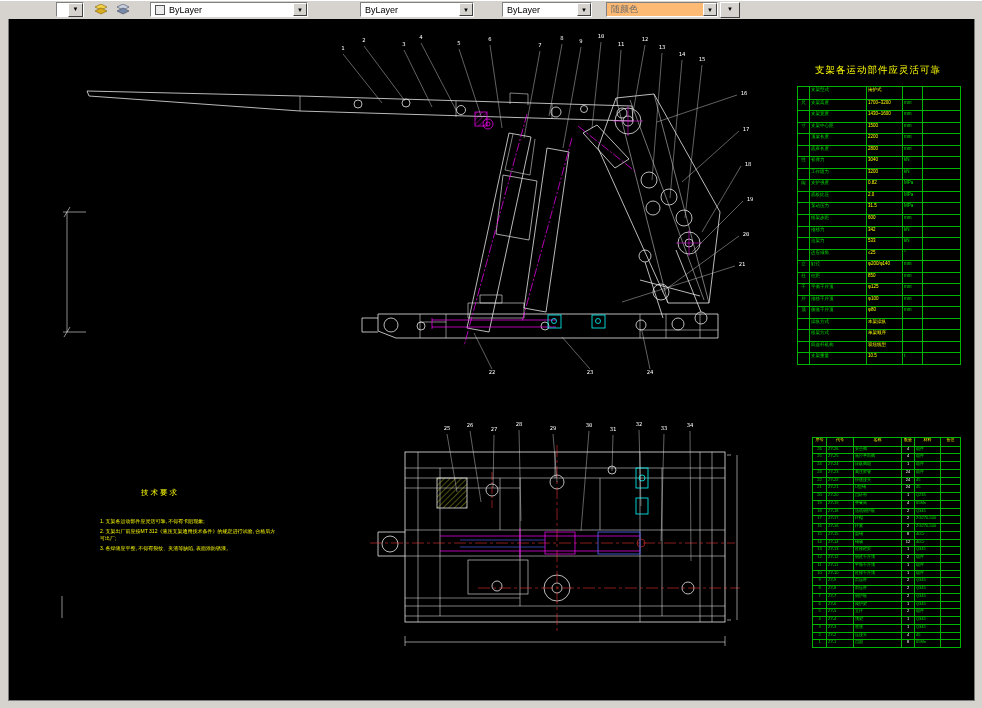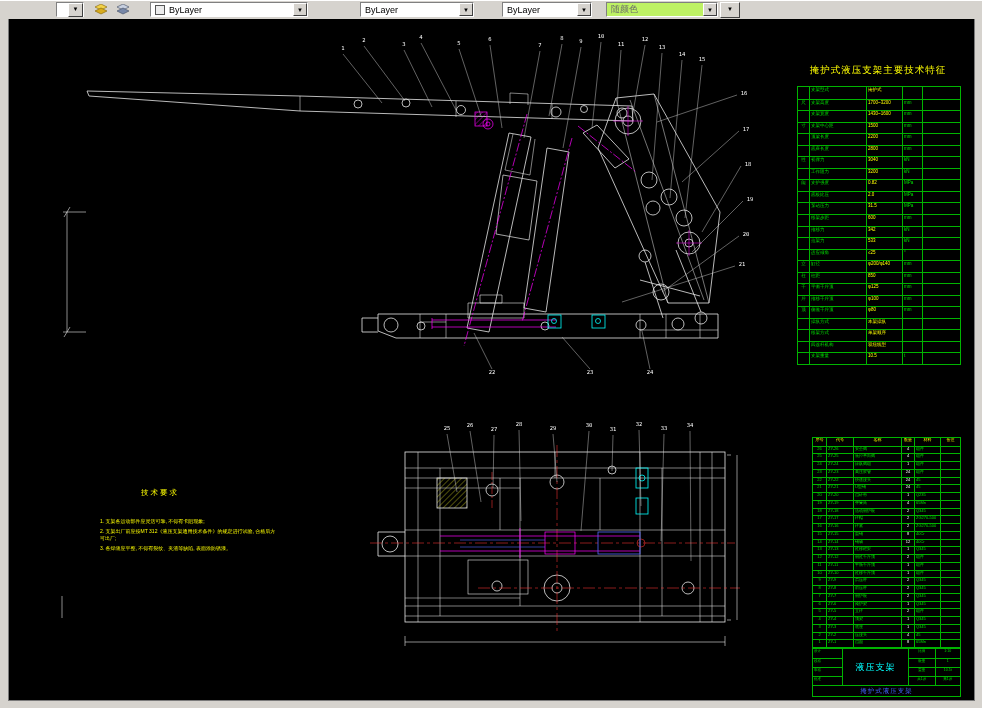--- a/index.html
+++ b/index.html
@@ -3,21 +3,21 @@
 <meta charset="utf-8">
 <style>
   html,body{margin:0;padding:0;}
   body{font-family:"Liberation Sans",sans-serif;}
   .screen{position:relative;width:982px;height:708px;background:#d6d3ce;overflow:hidden;}
 
   
   .toolbar{position:absolute;left:0;top:0;width:982px;height:18px;background:#d6d3ce;border-top:1px solid #ffffff;z-index:5;}
   .combo{position:absolute;top:1px;height:13px;background:#ffffff;border:1px solid;border-color:#808080 #ffffff #ffffff #808080;display:flex;align-items:center;font-size:9px;color:#000;padding-left:4px;box-sizing:content-box;}
   .combo .dd{position:absolute;right:0;top:0;width:14px;height:13px;background:#d6d3ce;border:1px solid;border-color:#ffffff #404040 #404040 #ffffff;font-size:6px;line-height:12px;text-align:center;color:#000;box-sizing:border-box;}
-  .combo.disabled{background:#bef264;color:#6a6a6a;}
+  .combo.disabled{background:#fdba74;color:#6a6a6a;}
   .swatch{display:inline-block;width:8px;height:8px;background:#ececec;border:1px solid #555;margin-right:4px;}
   .tb-icon{position:absolute;top:1px;width:17px;height:15px;display:flex;align-items:center;justify-content:center;}
   .mini-combo{position:absolute;left:56px;top:1px;width:26px;height:13px;background:#ffffff;border:1px solid;border-color:#808080 #ffffff #ffffff #808080;}
   .mini-combo .dd{position:absolute;right:0;top:0;width:13px;height:12px;background:#d6d3ce;border:1px solid;border-color:#ffffff #404040 #404040 #ffffff;font-size:6px;line-height:11px;text-align:center;}
   .tb-btn{position:absolute;left:720px;top:1px;width:18px;height:14px;background:#d6d3ce;border:1px solid;border-color:#ffffff #404040 #404040 #ffffff;font-size:6px;text-align:center;line-height:13px;}
 
   
   .canvas{position:absolute;left:8px;top:18px;width:965px;height:681px;background:#000;border:1px solid #7a7a7a;z-index:1;}
   svg.cad{position:absolute;left:0;top:0;z-index:2;pointer-events:none;}
 
@@ -252,21 +252,21 @@
         <text x="519" y="426">28</text>
         <text x="553" y="430">29</text>
         <text x="589" y="427">30</text>
         <text x="613" y="431">31</text>
         <text x="639" y="426">32</text>
         <text x="664" y="430">33</text>
         <text x="690" y="427">34</text>
       </g>
   </svg>
 
-  <div class="ovl tt-title">掩护式液压支架主要技术特征</div>
+  <div class="ovl tt-title">支架各运动部件应灵活可靠</div>
   <div class="ovl tech-table" id="techGrid">
       <div class="tcell tc0"></div>
       <div class="tcell tc1">支架型式</div>
       <div class="tcell tc2">掩护式</div>
       <div class="tcell tc3"></div>
       <div class="tcell tc4"></div>
       <div class="tcell tc0">尺</div>
       <div class="tcell tc1">支架高度</div>
       <div class="tcell tc2">1700~3200</div>
       <div class="tcell tc3">mm</div>
@@ -541,40 +541,20 @@
       <div class="pcell pc4">45</div>
       <div class="pcell pc5"></div>
       <div class="pcell pc0">1</div>
       <div class="pcell pc1">ZY-1</div>
       <div class="pcell pc2">挡圈</div>
       <div class="pcell pc3">8</div>
       <div class="pcell pc4">65Mn</div>
       <div class="pcell pc5"></div>
     </div>
 
-  <div class="ovl title-block">
-    <div class="tb-left" id="tbLeft">
-        <div>设计</div>
-        <div>校核</div>
-        <div>审核</div>
-        <div>批准</div>
-      </div>
-    <div class="tb-product">液压支架</div>
-    <div class="tb-right" id="tbRight">
-        <div>比例</div>
-        <div>1:10</div>
-        <div>数量</div>
-        <div>1</div>
-        <div>重量</div>
-        <div>10.5t</div>
-        <div>共1张</div>
-        <div>第1张</div>
-      </div>
-    <div class="tb-bottom">掩护式液压支架</div>
-  </div>
 
   <div class="ovl tech-req">
     <div class="tr-title">技术要求</div>
     <div id="trItems">
         <div class="tr-item">1. 支架各运动部件应灵活可靠, 不得有卡阻现象;</div>
         <div class="tr-item">2. 支架出厂前应按MT 312《液压支架通用技术条件》的规定进行试验, 合格后方可出厂;</div>
         <div class="tr-item">3. 各焊缝应平整, 不得有裂纹、夹渣等缺陷, 表面涂防锈漆。</div>
       </div>
   </div>
 

